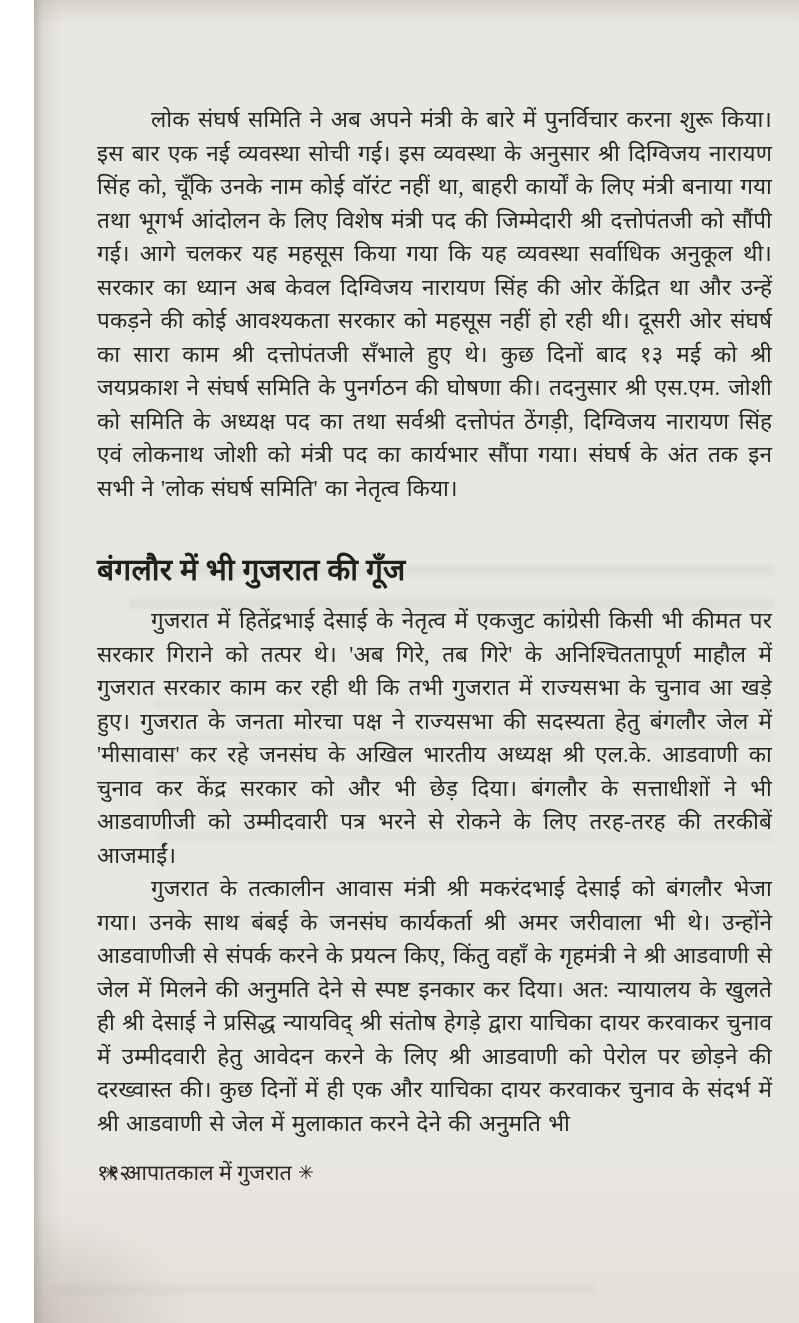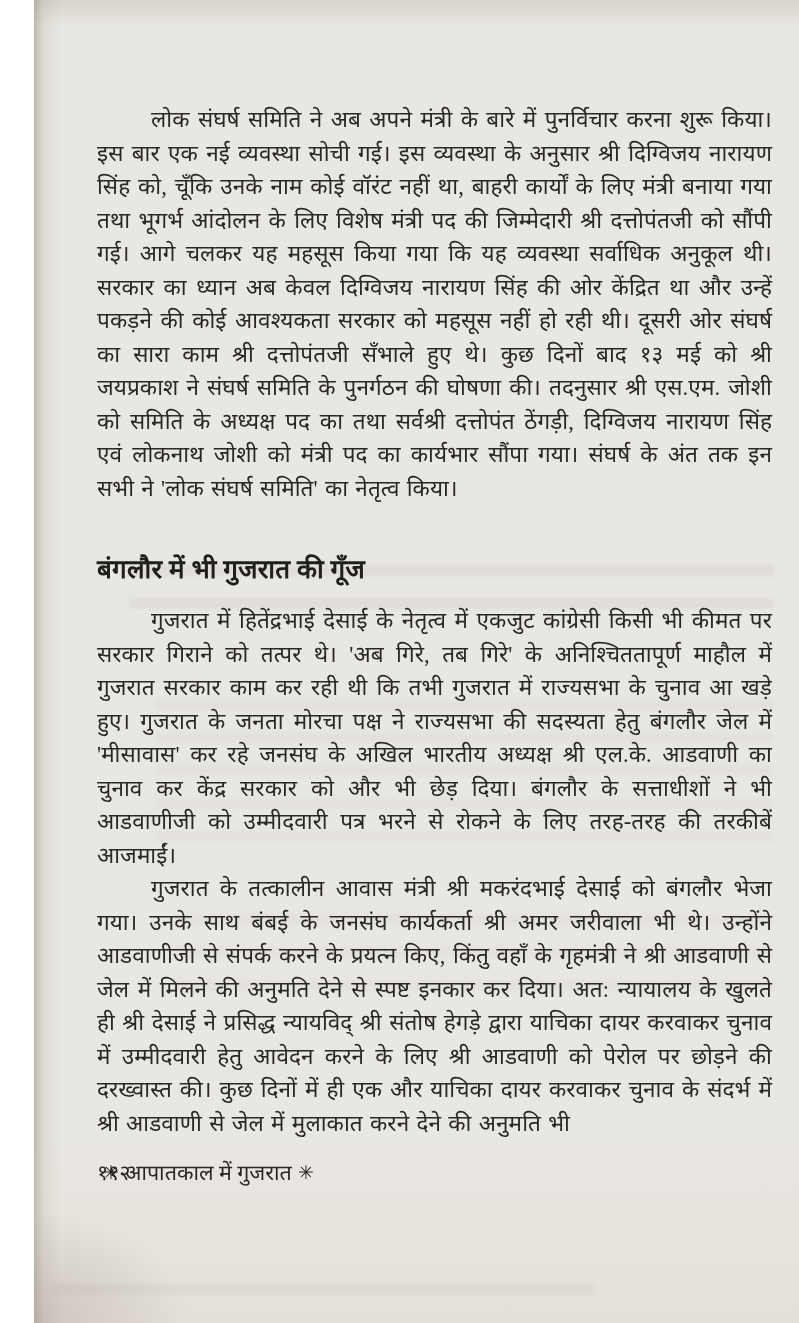--- a/index.html
+++ b/index.html
@@ -60,21 +60,21 @@
     font-size: 22.5px;
     line-height: 33.5px;
     text-align: justify;
     text-indent: 54px;
     color: #2a2823;
     letter-spacing: 0.1px;
     word-spacing: 1.5px;
   }
   .section-heading {
     margin: 45px 0 14px 0;
-    font-size: 26px;
+    font-size: 30px;
     line-height: 40px;
     font-weight: bold;
     color: #211f1a;
     letter-spacing: 0.2px;
   }
   .page-footer {
     position: absolute;
     left: 63px;
     right: 61px;
     top: 1156px;

